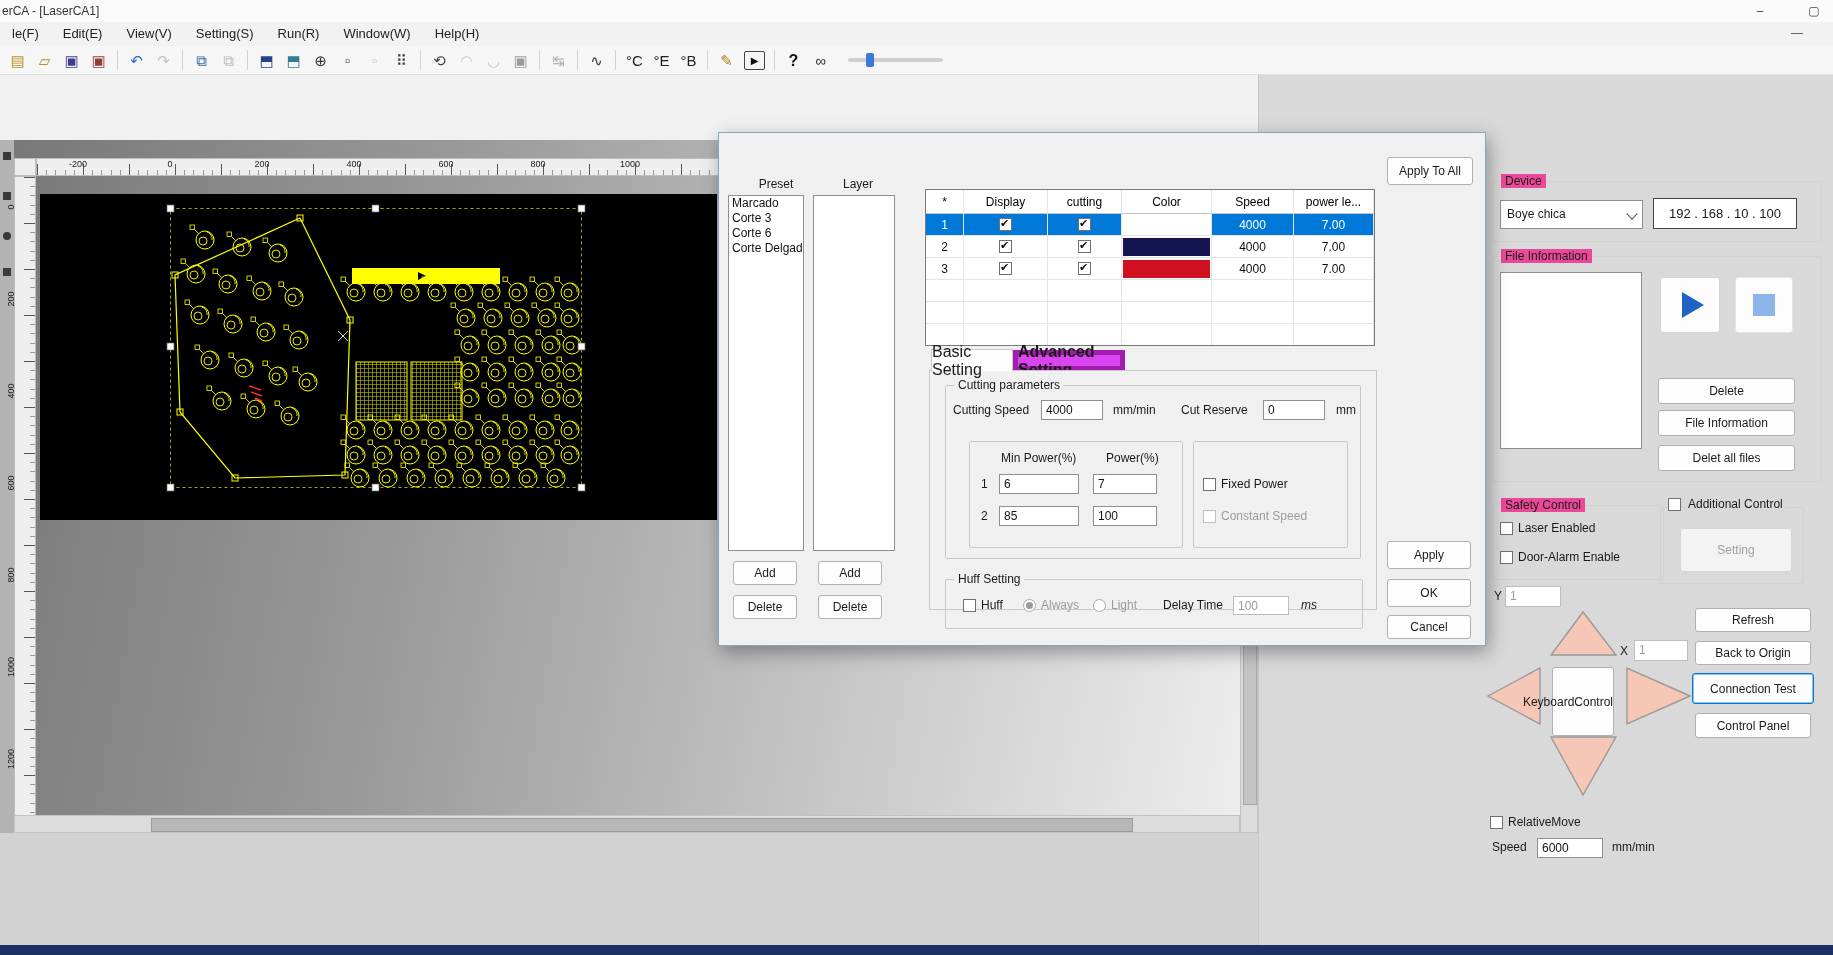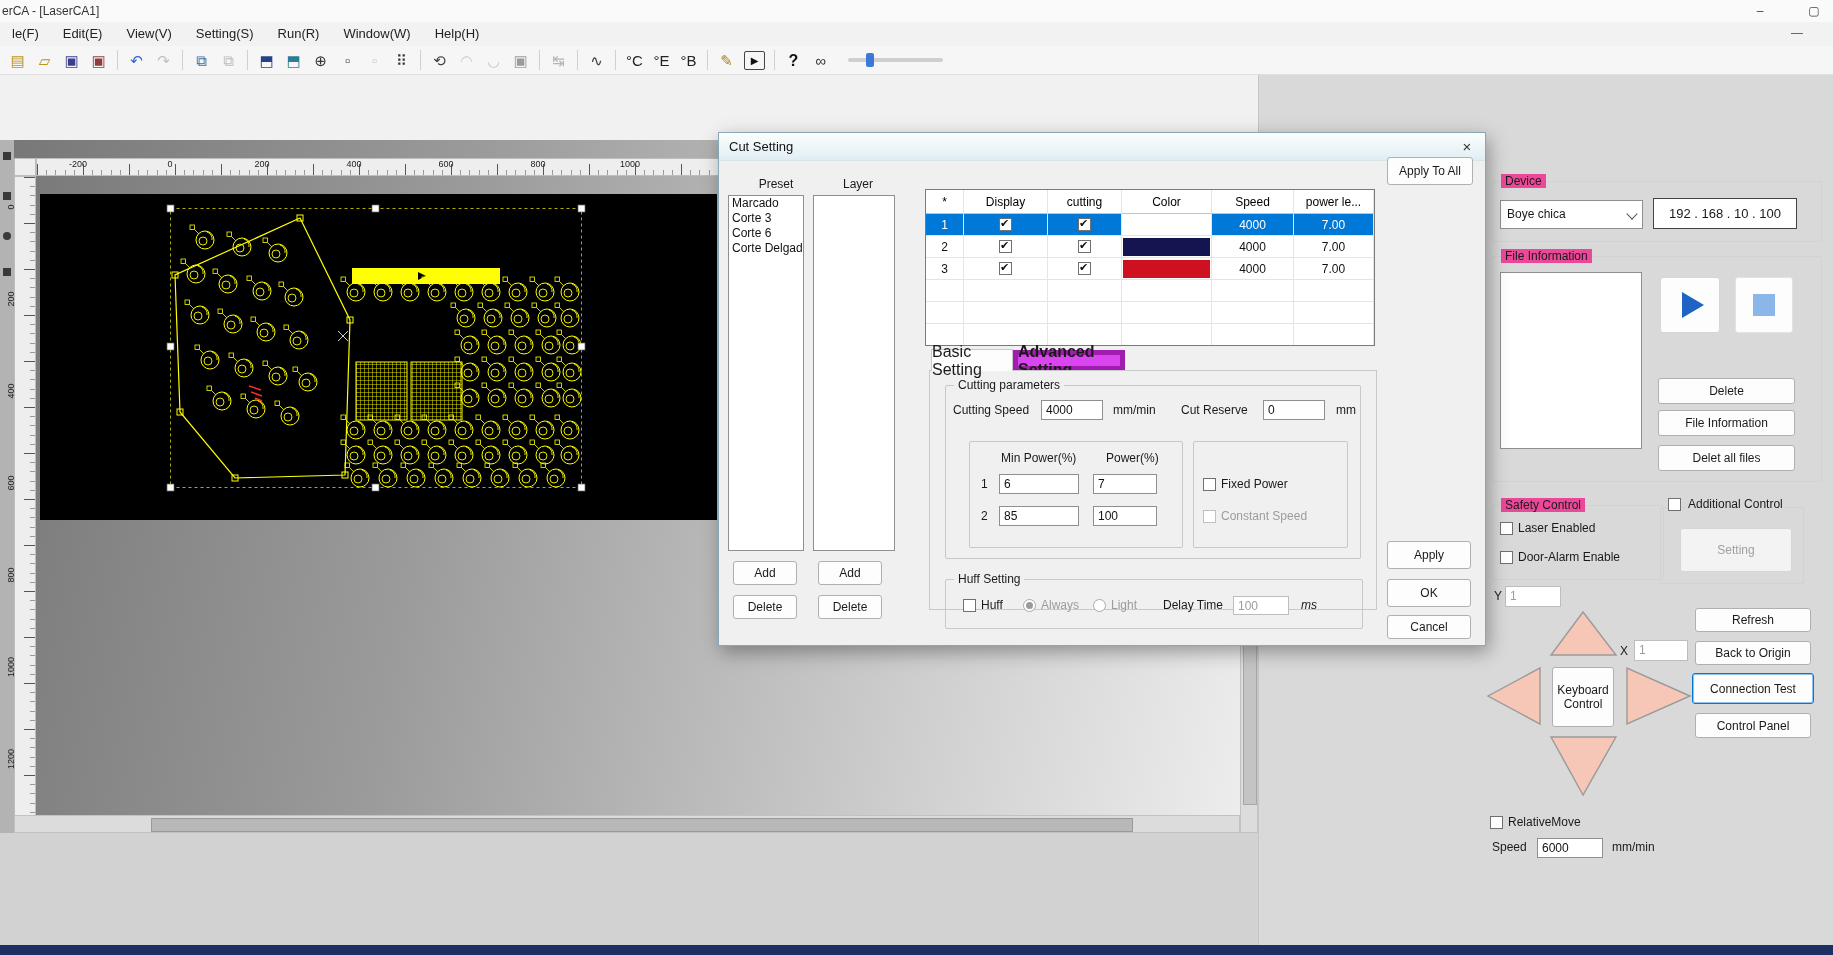--- a/index.html
+++ b/index.html
@@ -686,41 +686,37 @@
   <span class="field gray" style="left:1505px;top:586px;width:56px;height:21px;line-height:19px;">1</span>
   <span class="lbl" style="left:1620px;top:644px;">X</span>
   <span class="field gray" style="left:1634px;top:640px;width:54px;height:21px;line-height:19px;">1</span>
 
   <svg class="abs" style="left:1480px;top:605px;" width="215" height="195" viewBox="1480 605 215 195">
     <polygon points="1583,612 1551,655 1616,655" fill="#f6c7b7" stroke="#9a9a9a" stroke-width="1.4"></polygon>
     <polygon points="1488,696 1540,668 1540,724" fill="#f6c7b7" stroke="#9a9a9a" stroke-width="1.4"></polygon>
     <polygon points="1690,696 1627,668 1627,724" fill="#f6c7b7" stroke="#9a9a9a" stroke-width="1.4"></polygon>
     <polygon points="1583,795 1551,737 1616,737" fill="#f6c7b7" stroke="#9a9a9a" stroke-width="1.4"></polygon>
   </svg>
-  <div class="btn" style="left:1552px;top:667px;width:62px;height:60px;flex-direction:column;line-height:14px;">
+  <div class="btn" style="left:1552px;top:667px;width:62px;height:69px;flex-direction:row;line-height:14px;justify-content:flex-end;">
     <span>Keyboard</span>
     <span>Control</span>
   </div>
 
   <div class="btn" style="left:1695px;top:608px;width:116px;height:24px;">Refresh</div>
   <div class="btn" style="left:1695px;top:641px;width:116px;height:24px;">Back to Origin</div>
   <div class="btn focus" style="left:1692px;top:673px;width:122px;height:31px;">Connection Test</div>
   <div class="btn" style="left:1695px;top:713px;width:116px;height:25px;">Control Panel</div>
 
   <span class="cb" style="left:1490px;top:816px;"></span>
   <span class="lbl" style="left:1508px;top:815px;">RelativeMove</span>
   <span class="lbl" style="left:1492px;top:840px;">Speed</span>
   <span class="field" style="left:1537px;top:838px;width:66px;height:20px;">6000</span>
   <span class="lbl" style="left:1612px;top:840px;">mm/min</span>
 
   <div class="abs" id="dialog">
-    <div id="dlg-titlebar">
-      <span id="dlg-title">Cut Setting</span>
-      <span id="dlg-close">×</span>
-    </div>
     <span class="lbl" style="left:22px;top:44px;width:70px;text-align:center;">Preset</span>
     <span class="lbl" style="left:104px;top:44px;width:70px;text-align:center;">Layer</span>
     <div class="listbox" id="preset-list" style="left:9px;top:62px;width:74px;height:354px;">
         <div class="list-item">Marcado</div>
         <div class="list-item">Corte 3</div>
         <div class="list-item">Corte 6</div>
         <div class="list-item">Corte Delgado</div>
       </div>
     <div class="listbox" style="left:94px;top:62px;width:80px;height:354px;"></div>
     <div class="btn" style="left:14px;top:428px;width:64px;height:24px;">Add</div>

